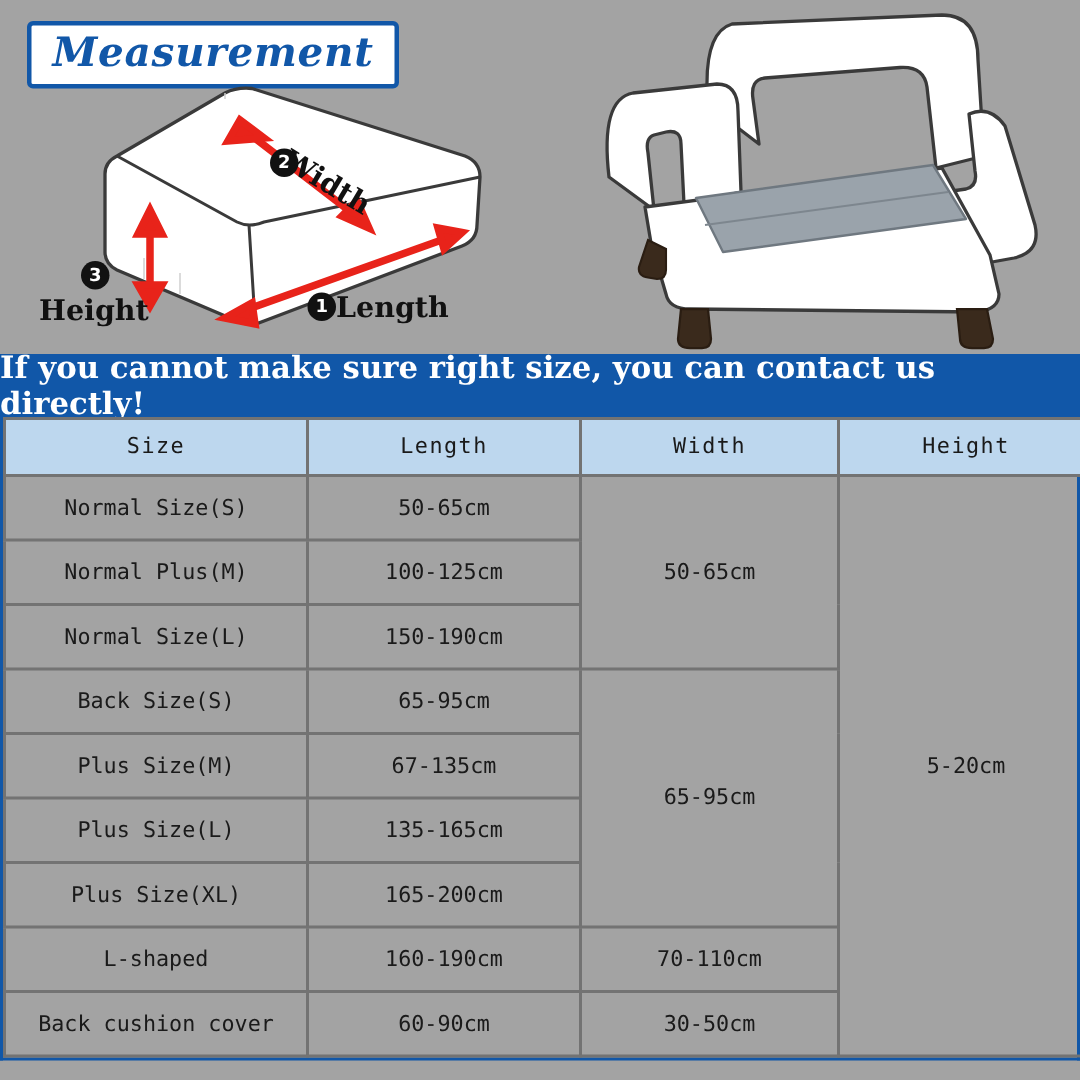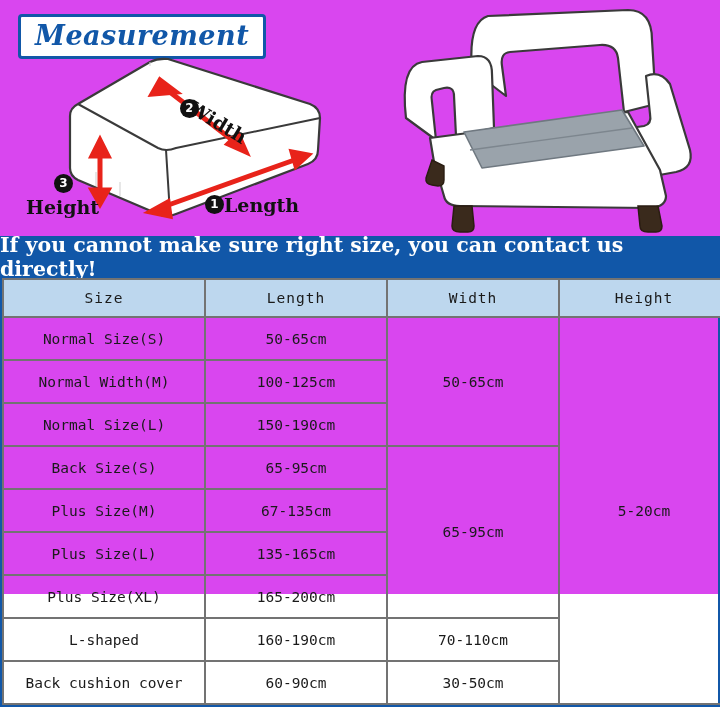--- a/index.html
+++ b/index.html
@@ -9,22 +9,22 @@
   }
   body {
     width: 720px;
     height: 720px;
     font-family: "DejaVu Sans Mono", monospace;
     overflow: hidden;
   }
   .page {
     position: relative;
     width: 720px;
-    height: 594px;
-    background: #d946ef;
+    height: 720px;
+    background: #a3a3a3;
   }
 
   
   .top-area {
     position: relative;
     width: 720px;
     height: 236px;
   }
 
   .title-badge {
@@ -249,21 +249,21 @@
       </thead>
       <tbody>
 
         <tr>
           <td class="c-size">Normal Size(S)</td>
           <td class="c-len">50-65cm</td>
           <td class="c-wid" rowspan="3">50-65cm</td>
           <td class="c-hei" rowspan="9">5-20cm</td>
         </tr>
         <tr>
-          <td class="c-size">Normal Width(M)</td>
+          <td class="c-size">Normal Plus(M)</td>
           <td class="c-len">100-125cm</td>
         </tr>
         <tr>
           <td class="c-size">Normal Size(L)</td>
           <td class="c-len">150-190cm</td>
         </tr>
 
         <tr>
           <td class="c-size">Back Size(S)</td>
           <td class="c-len">65-95cm</td>

